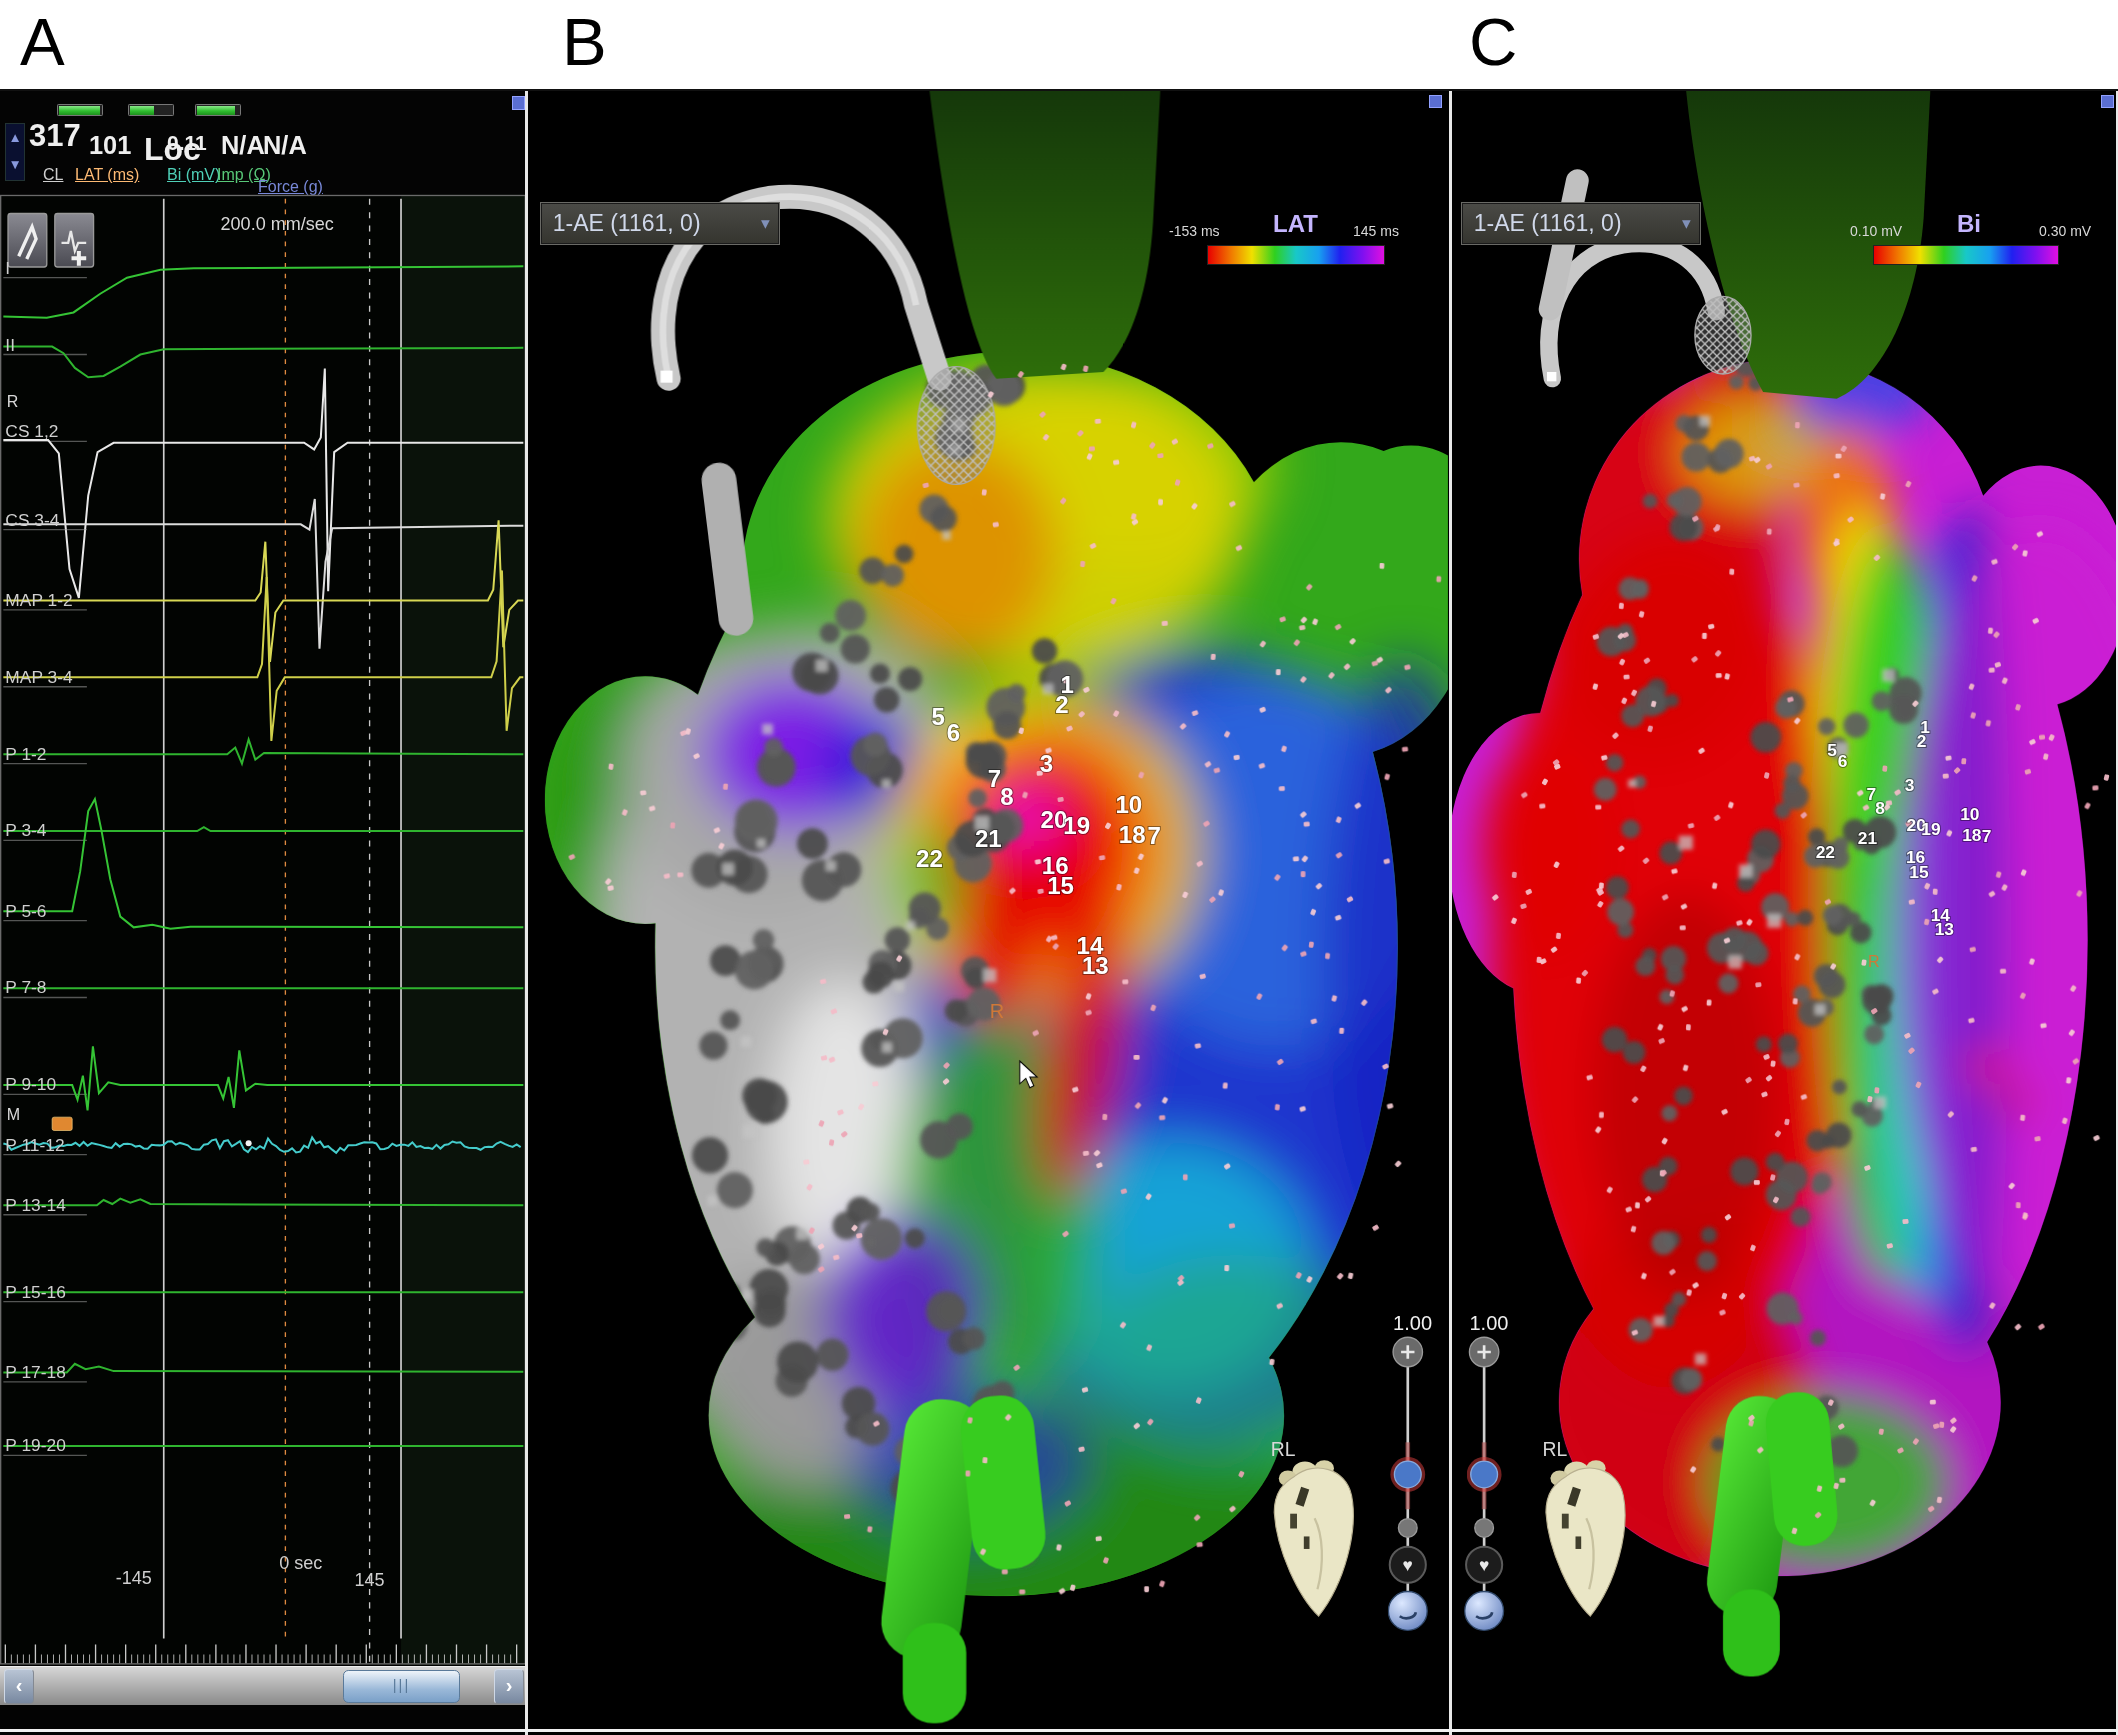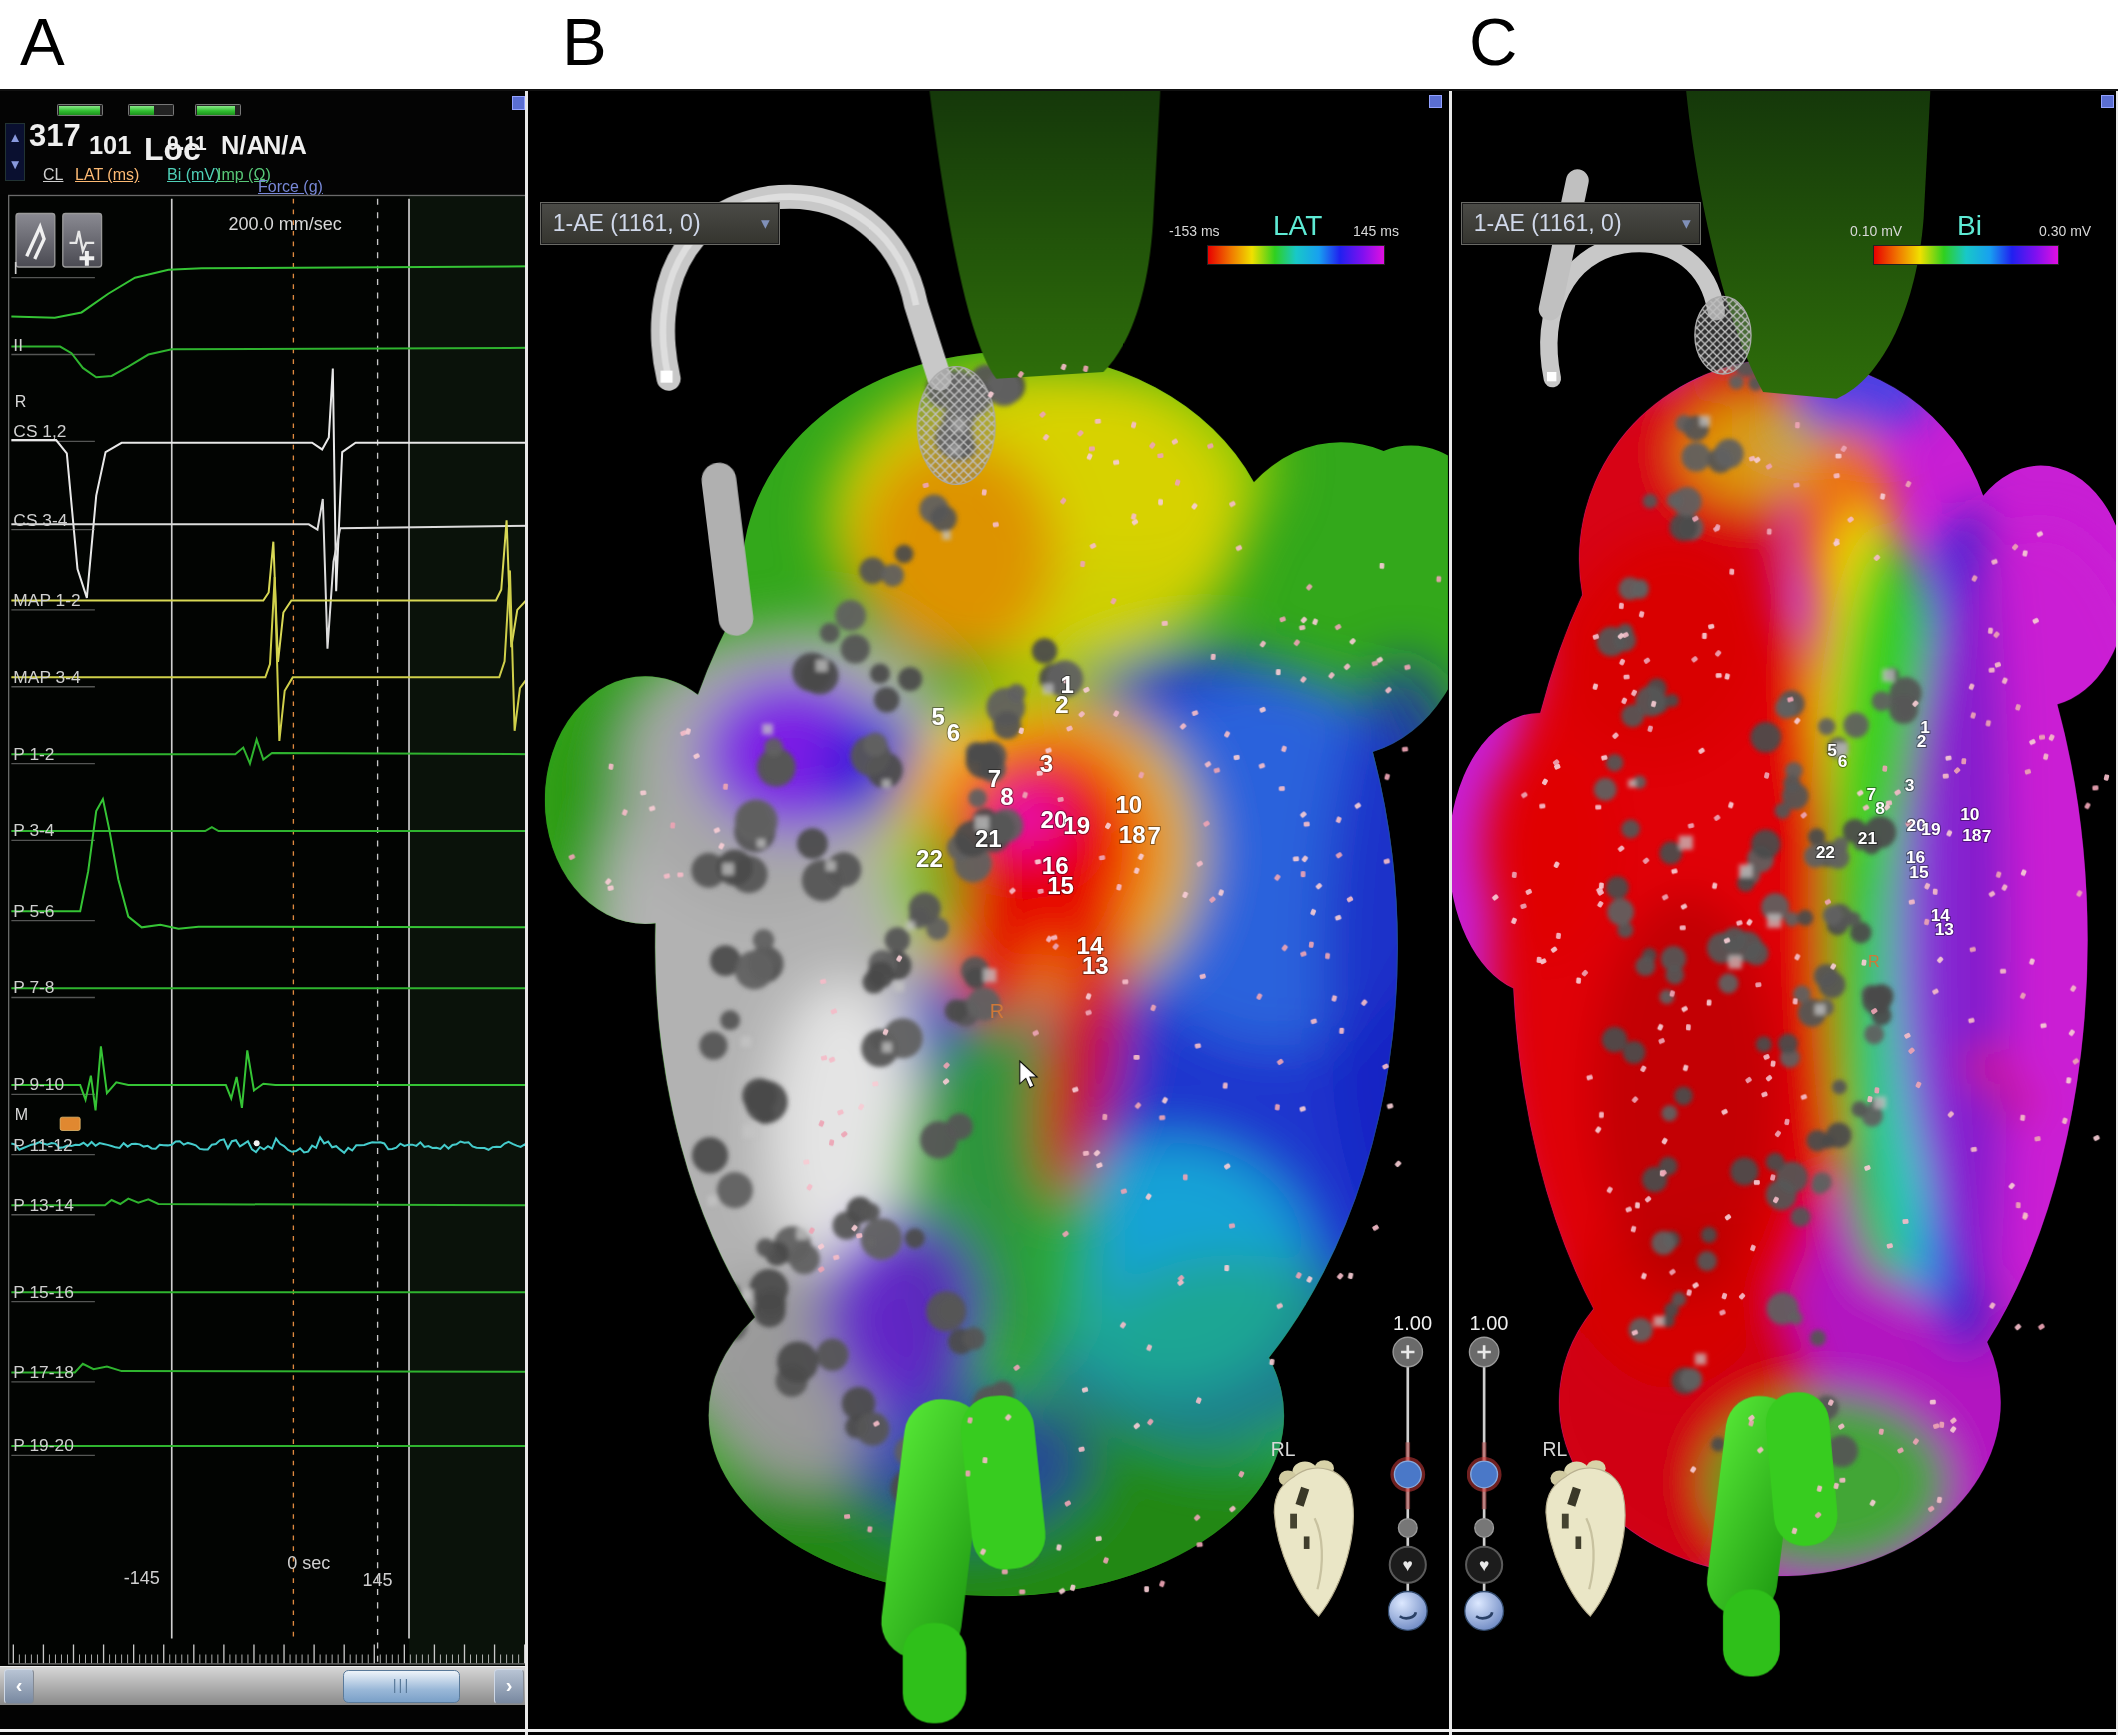--- a/index.html
+++ b/index.html
@@ -11,40 +11,40 @@
   
   #panelA{position:absolute;left:0;top:91px;width:526px;height:1645px;background:#030303;}
   #a-header{position:absolute;left:0;top:0;width:526px;height:103px;background:#040404;}
   .statusbar{position:absolute;top:13.4px;height:10px;width:44px;border:1.3px solid #777;background:#222;border-radius:1.3px;}
   .statusbar .fill{position:absolute;left:0.7px;top:0.7px;bottom:0.7px;background:linear-gradient(#8ae88a,#2fbf2f 55%,#1d8f1d);}
   #a-updown{position:absolute;left:5.4px;top:32px;width:17.4px;height:56px;background:#0a1030;border:0.7px solid #233;
             color:#8899dd;font-size:13.4px;text-align:center;line-height:27px;}
   .hv{position:absolute;color:#efefef;font-weight:bold;}
   .hl{position:absolute;font-size:16px;text-decoration:underline;}
   #a-winicon{position:absolute;left:512px;top:5.4px;width:11.4px;height:11.4px;background:#5a6ed2;border:0.7px solid #93a2ff;}
-  #a-plot{position:absolute;left:8px;top:103px;width:526px;height:1076px;text-decoration:underline;}
+  #a-plot{position:absolute;left:0;top:103px;width:526px;height:1076px;text-decoration:underline;}
   #a-scroll{position:absolute;left:0;top:1575px;width:526px;height:38px;
             background:linear-gradient(#d6d6d6,#8a8a8a);border-top:1.3px solid #efefef;}
   .sbtn{position:absolute;top:2px;width:28px;height:33px;border-radius:4px;border:1.3px outset #cfd8e6;
         background:linear-gradient(#b8c4d4,#7888a0);color:#fff;font-size:20px;font-weight:bold;
         text-align:center;line-height:31px;}
   #a-thumb{position:absolute;left:343px;top:2.7px;width:115px;height:31px;border:1.3px solid #5a7a9a;border-radius:5.4px;
            background:linear-gradient(#eef4fa,#9ab8d8 60%,#7aa0c8);color:#5a7a9a;text-align:center;
            line-height:29px;font-size:14.7px;letter-spacing:2px;}
   
   .mapPanel{position:absolute;top:91px;height:1645px;background:#000;}
   #panelB{left:528px;width:920px;}
   #panelC{left:1452px;width:667px;}
   .mapsvg{position:absolute;left:0;top:0;}
   .dropdown{position:absolute;height:39px;background:linear-gradient(#4a4a46,#35352f);border:0.7px solid #1a1a1a;
             outline:0.7px solid #6a6a66;color:#d0d8ea;font-size:23px;line-height:38px;padding-left:10.7px;}
   .dropdown .chev{position:absolute;right:8px;top:0;color:#8090b8;font-size:17.4px;}
   .scalebox{position:absolute;color:#d8d8d8;}
   .scalebox .smin,.scalebox .smax{position:absolute;top:10px;font-size:14px;white-space:nowrap;}
-  .scalebox .stitle{position:absolute;top:-2.7px;font-size:28px;font-weight:normal;color:#5eead4;}
+  .scalebox .stitle{position:absolute;top:-2.7px;font-size:24px;font-weight:bold;color:#c4b5fd;}
   .scalebar{position:absolute;height:18px;border:0.7px solid #222;}
   .winicon{position:absolute;top:4px;width:11.4px;height:11.4px;background:#5a6ed2;border:0.7px solid #93a2ff;}
   .sep{position:absolute;top:91px;width:2.7px;height:1645px;background:#e8e8e8;}
   #bottomline{position:absolute;left:0;top:1729px;width:2119px;height:2.7px;background:#f0f0f0;}
 </style>
 </head>
 <body>
 <div id="root">
 
 <div id="figstrip">

